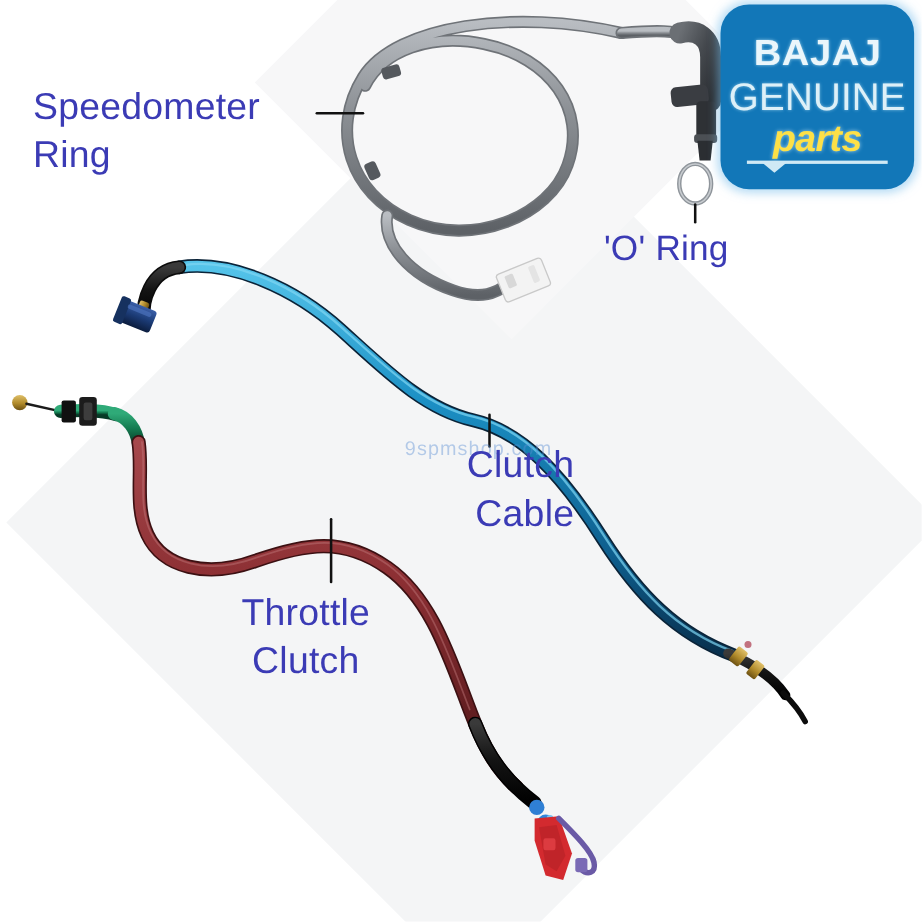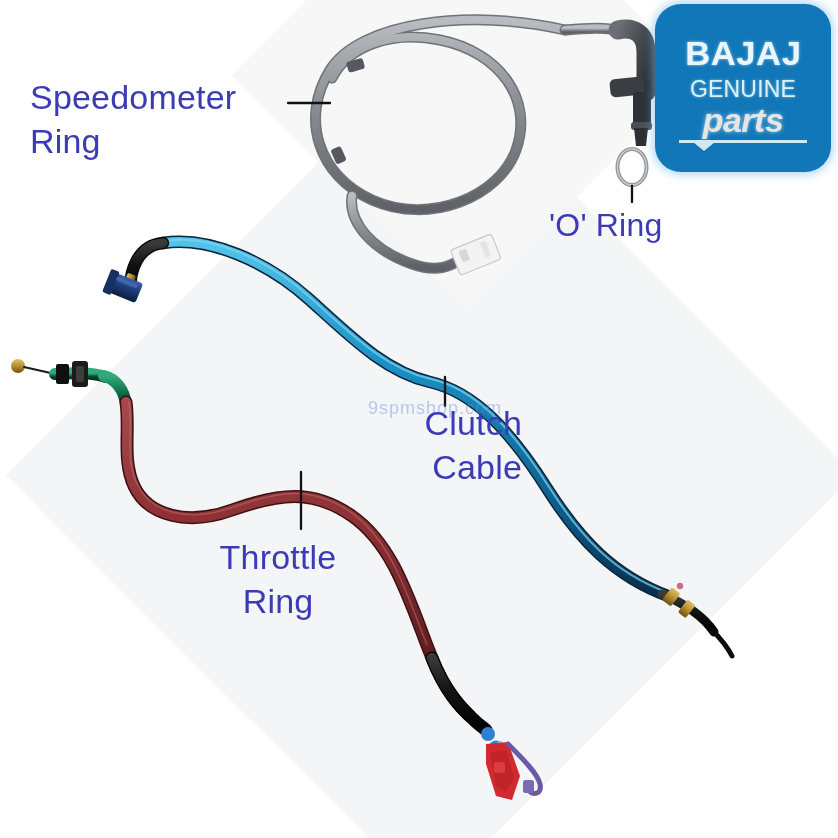--- a/index.html
+++ b/index.html
@@ -73,28 +73,28 @@
     font-size: 33px;
     letter-spacing: 0.5px;
     line-height: 1;
     margin-top: 4px;
     text-shadow: 0 0 3px rgba(180,225,245,0.85);
     transform: scaleX(1.05);
   }
   .badge-genuine {
     color: #ddf0f8;
     font-family: "Liberation Sans", sans-serif;
-    font-size: 23px;
+    font-size: 35px;
     line-height: 1.05;
     margin-top: 7px;
     letter-spacing: 0.2px;
     text-shadow: 0 0 3px rgba(180,225,245,0.7);
   }
   .badge-parts {
-    color: #e5e5e5;
+    color: #fde047;
     font-family: "Liberation Sans", sans-serif;
     font-weight: bold;
     font-style: italic;
     font-size: 34px;
     line-height: 1;
     margin-top: 2px;
     letter-spacing: -0.5px;
     text-shadow: 0 0 4px rgba(190,230,250,0.8);
   }
   .badge-rule {
@@ -311,15 +311,15 @@
   </div>
 
   <div class="watermark">9spmshop.com</div>
 
   <div class="label speedometer">Speedometer
 Ring</div>
   <div class="label oring">'O' Ring</div>
   <div class="label clutch">Clutch
 Cable</div>
   <div class="label throttle">Throttle
-Ring</div>
+Clutch</div>
 
 </div>
 
 </body></html>

